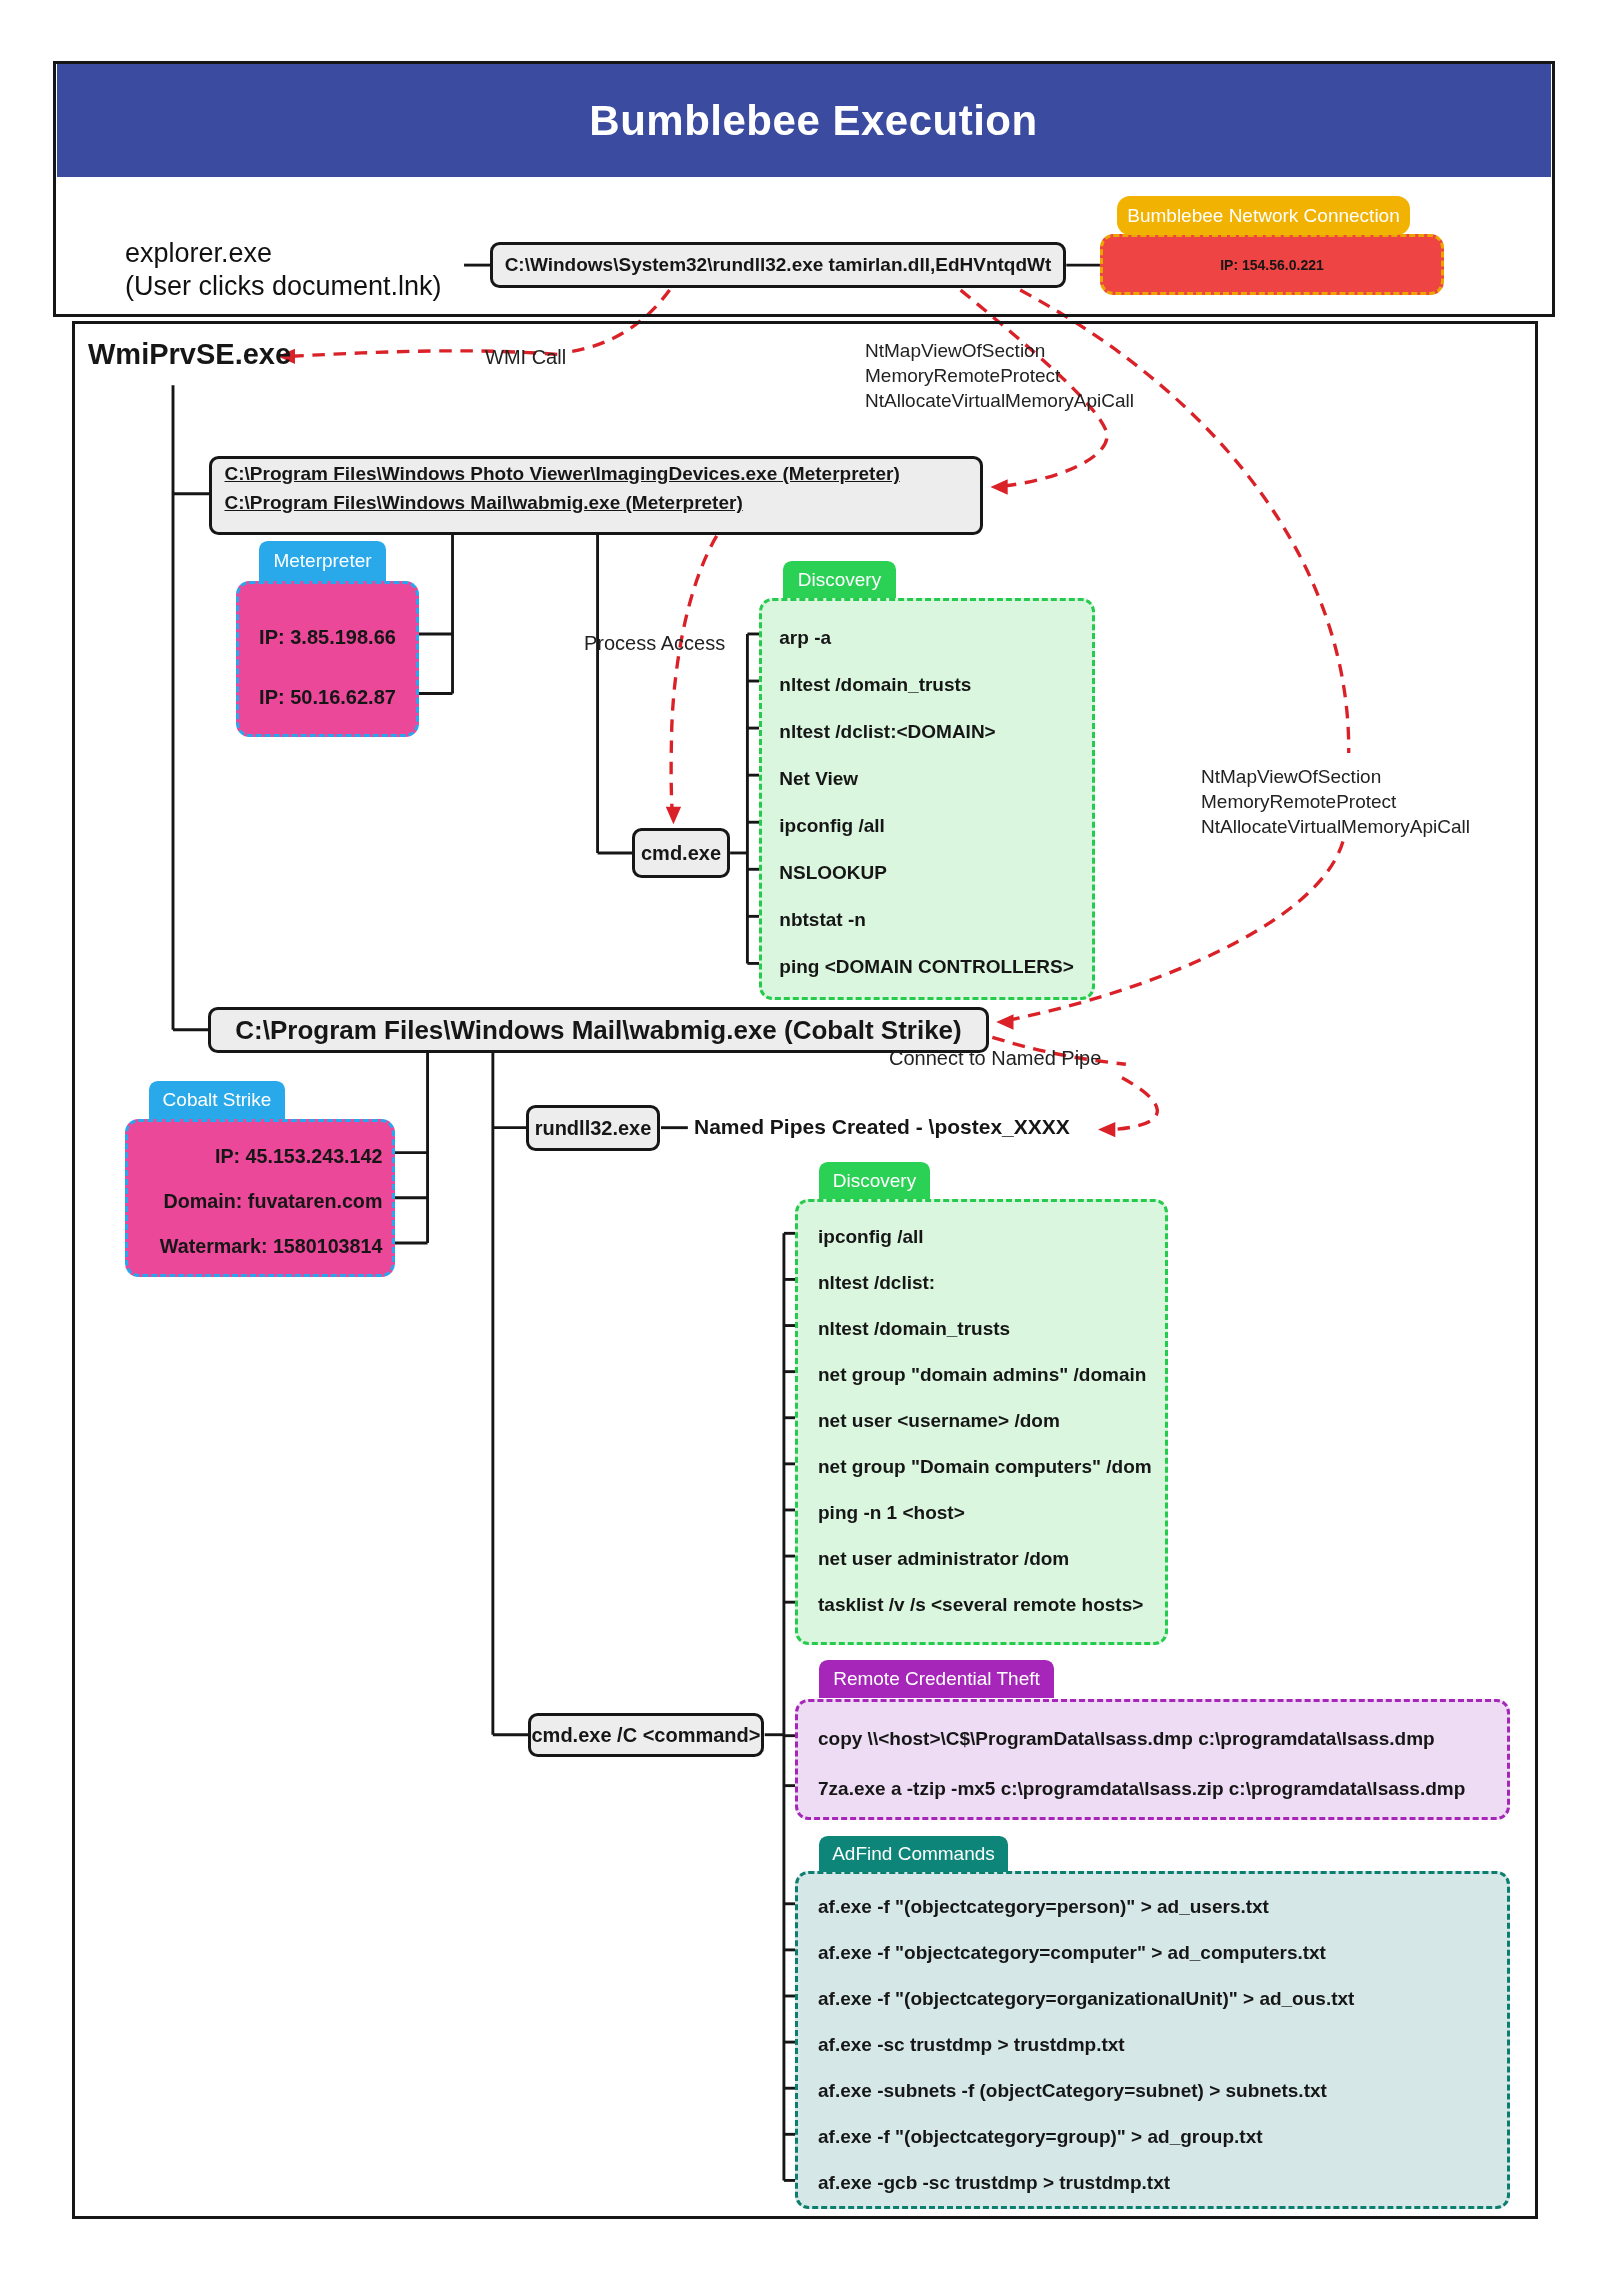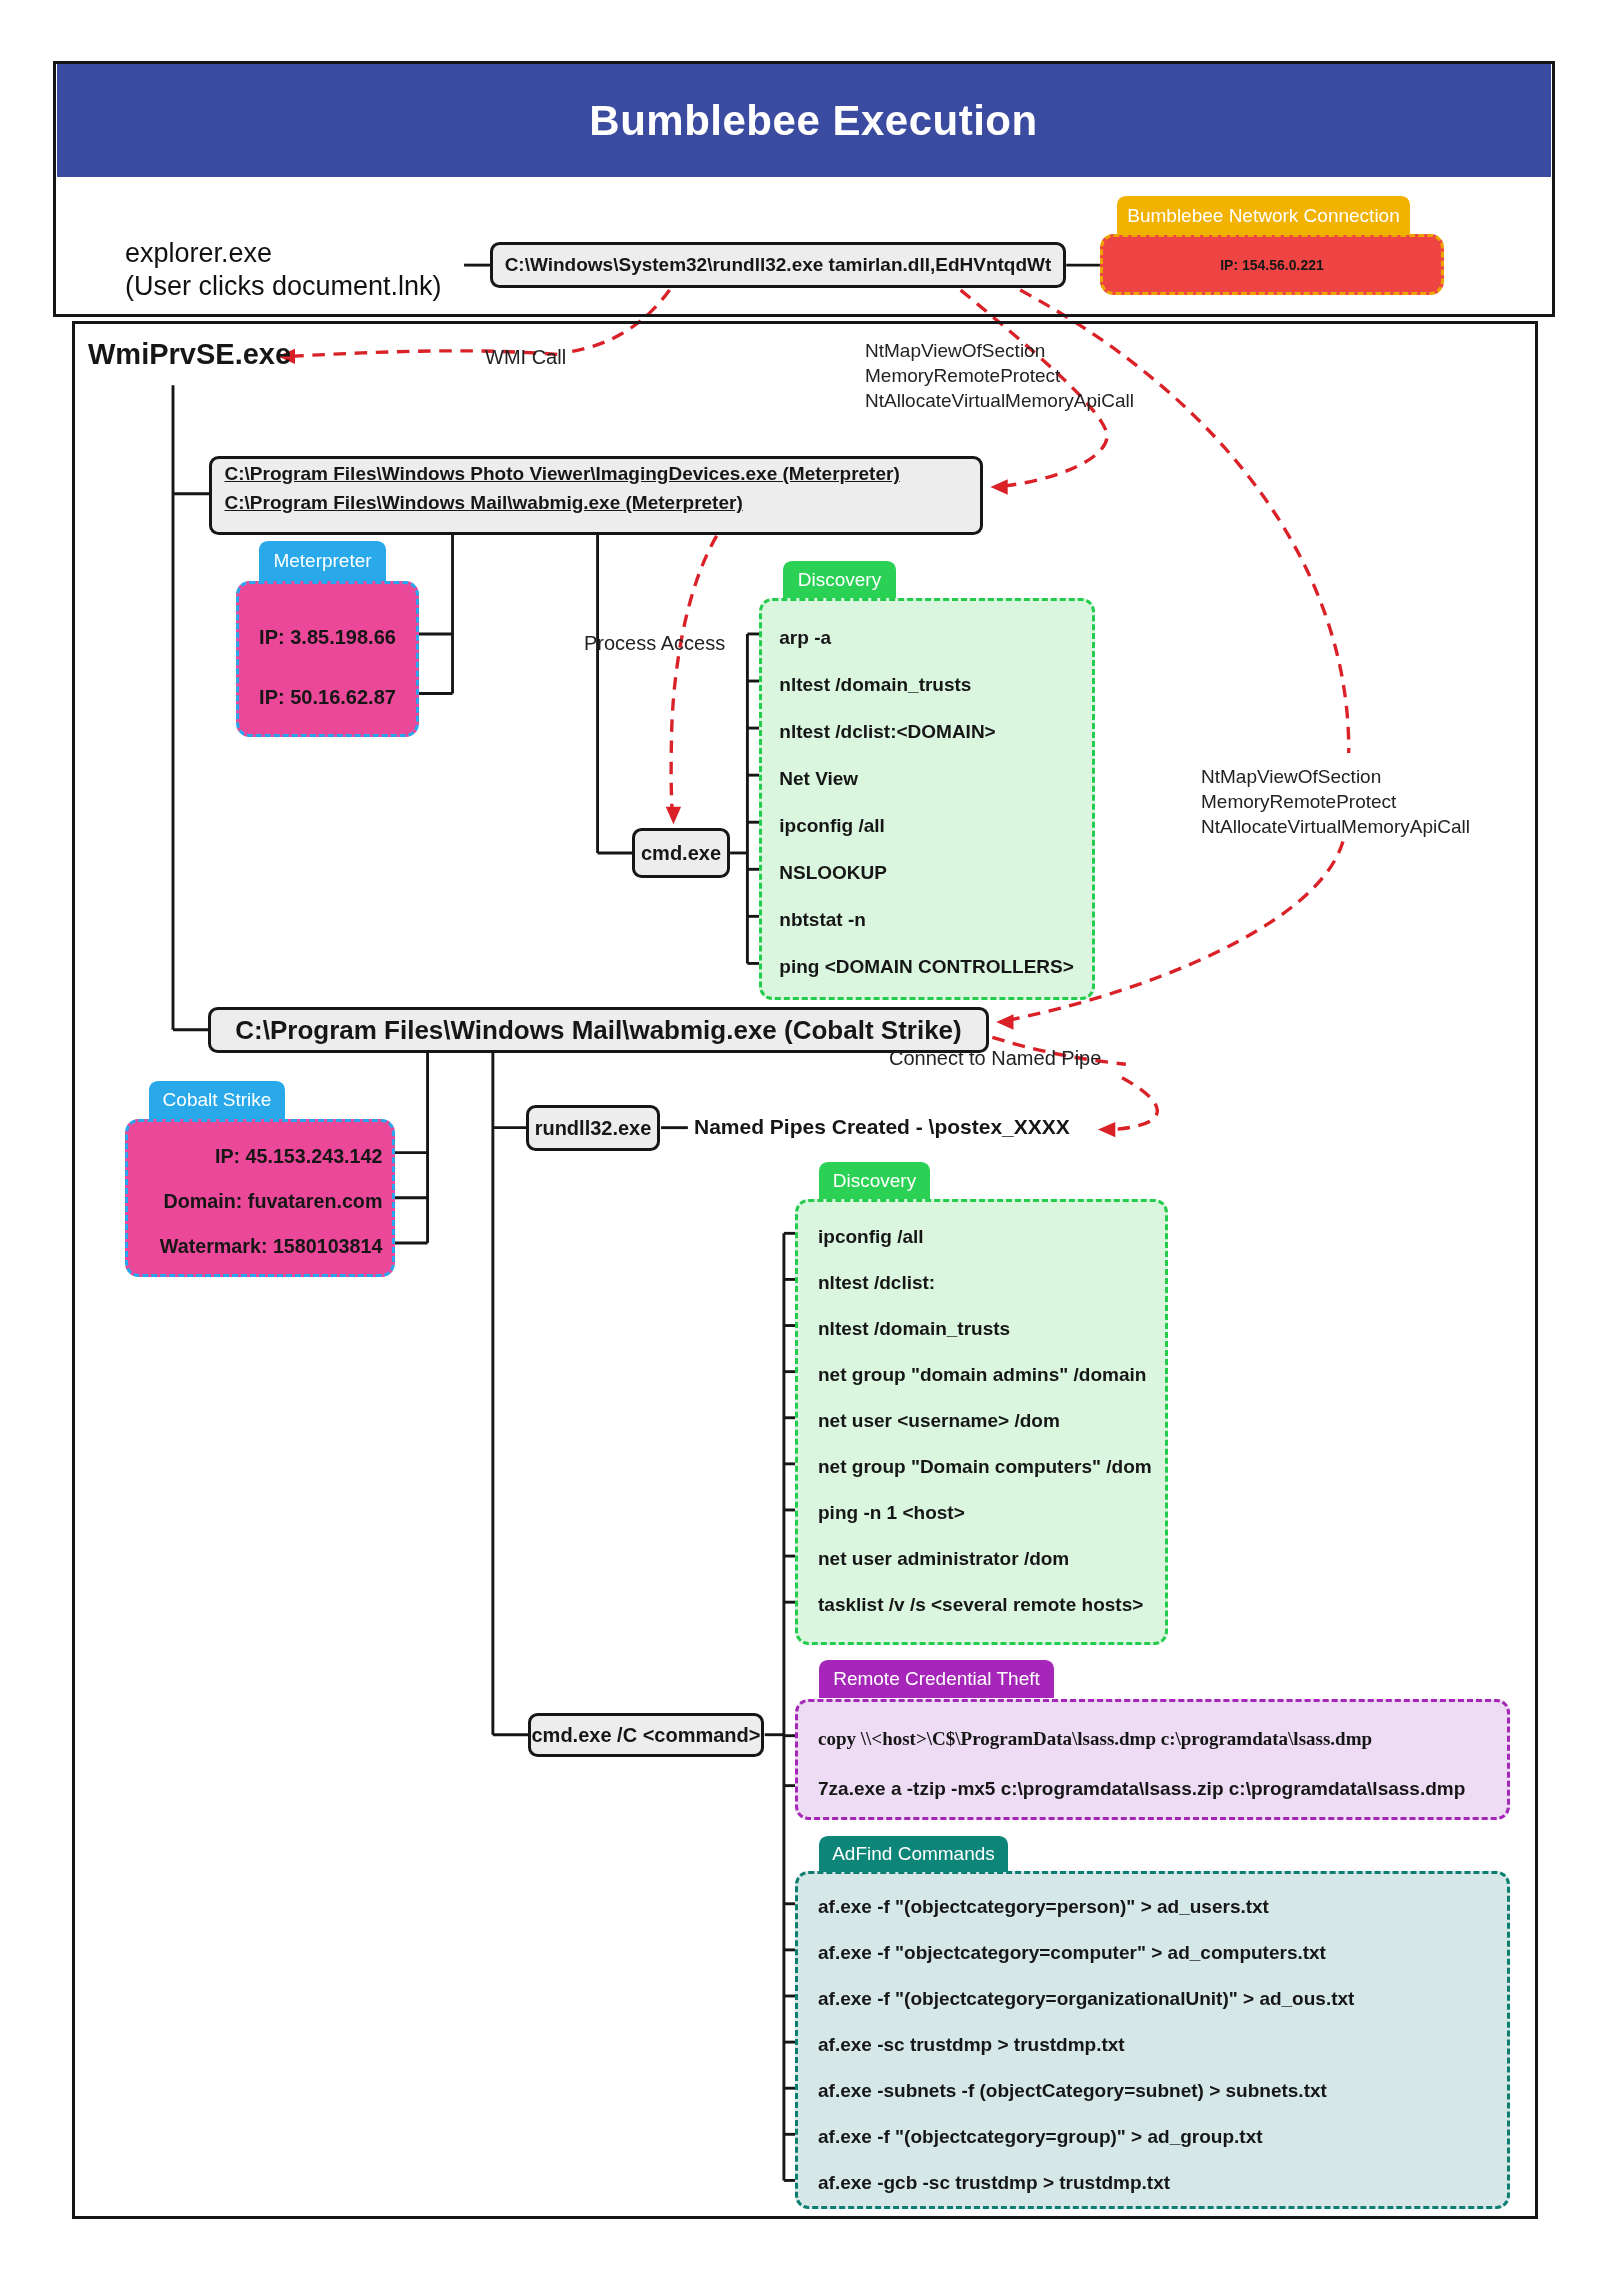--- a/index.html
+++ b/index.html
@@ -129,21 +129,21 @@
     <div>(User clicks document.lnk)</div>
   </div>
 
   <div class="abs procbox" style="left:490px;top:242px;width:576px;height:46px;font-size:19px;">
     <span>C:\Windows\System32\rundll32.exe tamirlan.dll,EdHVntqdWt</span>
   </div>
 
   <div class="abs panel p-yellow" style="left:1100px;top:234px;width:344px;height:61px;">
     <span>IP: 154.56.0.221</span>
   </div>
-  <div class="abs tab tab-orange" style="left:1117px;top:196px;width:293px;height:39px;">
+  <div class="abs tab tab-orange" style="left:1117px;top:196px;width:293px;height:39px;border-radius:13px;">
     <span>Bumblebee Network Connection</span>
   </div>
 
   <div class="abs frame" style="left:72px;top:321px;width:1466px;height:1898px;"></div>
 
   <div class="abs bigname" style="left:88px;top:338px;">WmiPrvSE.exe</div>
   <div class="abs plain" style="left:485px;top:346px;">WMI Call</div>
 
   <div class="abs center-lines" style="left:865px;top:338px;width:403px;">
 
@@ -223,21 +223,21 @@
       <div class="row lft" style="height:46px;">ping -n 1 &lt;host&gt;</div>
       <div class="row lft" style="height:46px;">net user administrator /dom</div>
       <div class="row lft" style="height:46px;">tasklist /v /s &lt;several remote hosts&gt;</div>
     </div>
 
   <div class="abs tab tab-purple" style="left:819px;top:1660px;width:235px;height:38px;">
     <span>Remote Credential Theft</span>
   </div>
   <div class="abs panel p-purple" style="left:795px;top:1699px;width:715px;height:121px;padding-top:11.5px;">
 
-  <div class="row lft" style="height:50px;font-family:Liberation Serif, serif;">copy \\&lt;host&gt;\C$\ProgramData\lsass.dmp c:\programdata\lsass.dmp</div>
+  <div class="row lft" style="height:50px;">copy \\&lt;host&gt;\C$\ProgramData\lsass.dmp c:\programdata\lsass.dmp</div>
       <div class="row lft" style="height:50px;">7za.exe a -tzip -mx5 c:\programdata\lsass.zip c:\programdata\lsass.dmp</div>
     </div>
 
   <div class="abs procbox" style="left:528px;top:1713px;width:236px;height:44px;">
     <span>cmd.exe /C &lt;command&gt;</span>
   </div>
 
   <div class="abs tab tab-teal" style="left:819px;top:1836px;width:189px;height:36px;">
     <span>AdFind Commands</span>
   </div>

